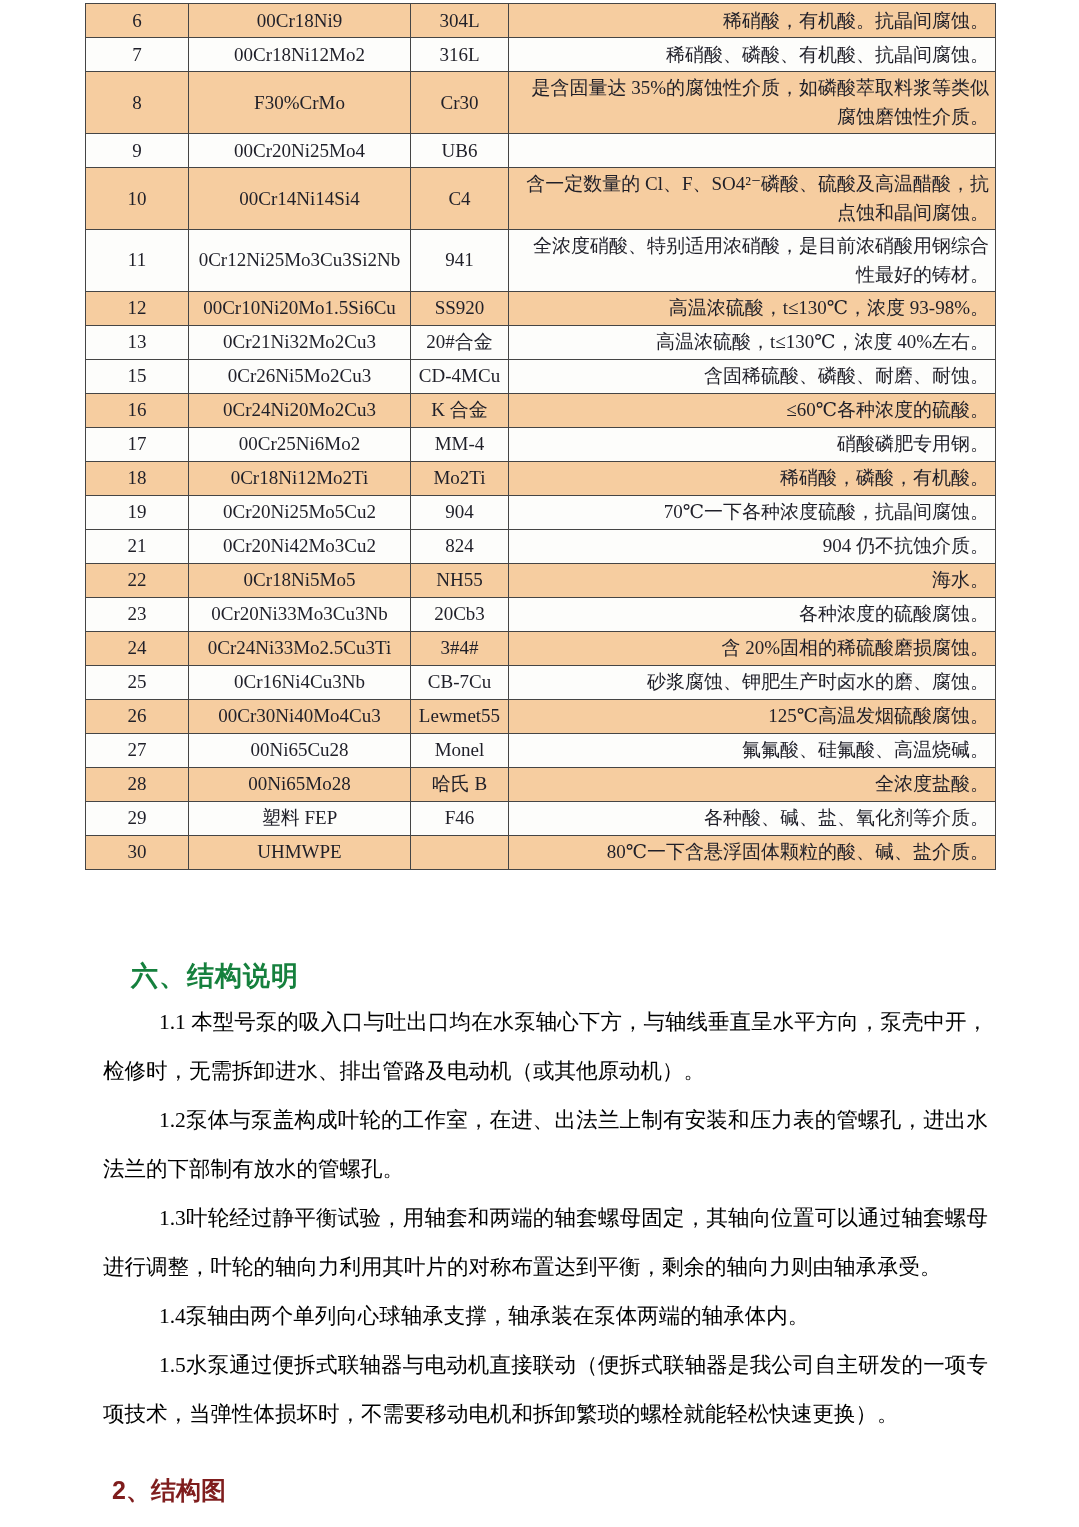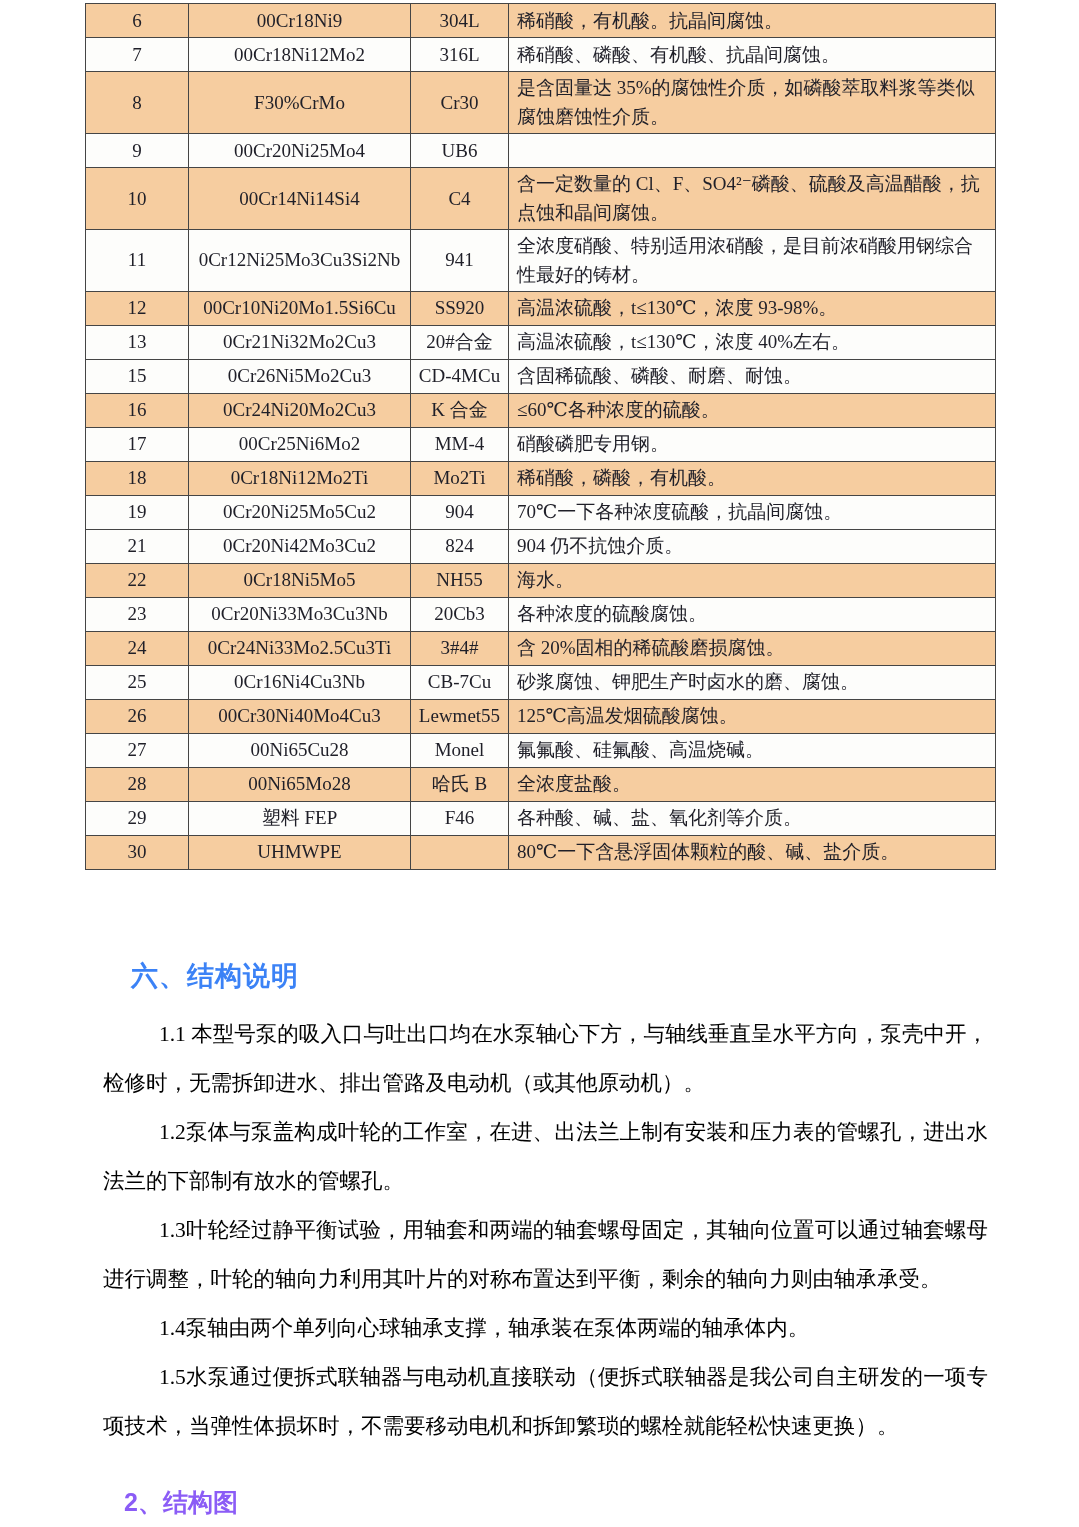--- a/index.html
+++ b/index.html
@@ -11,41 +11,41 @@
   
   .table-wrap{position:absolute;left:85px;top:3px;width:910px;}
   table.materials{border-collapse:collapse;width:910px;table-layout:fixed;}
   table.materials td{
     border:1.6px solid #454545;
     height:31px;padding:1px 6px;
     font-size:19px;line-height:1.55;
     text-align:center;vertical-align:middle;
     overflow:hidden;
   }
-  table.materials td.desc{text-align:left;padding-left:8px;}
+  table.materials td.desc{text-align:right;padding-left:8px;}
   tr.shaded td{background:#f6cda0;}
   tr.plain td{background:#fdfdfb;}
   col.c-no{width:103px;}
   col.c-mat{width:222px;}
   col.c-grade{width:98px;}
   col.c-desc{width:487px;}
   
   .section{position:absolute;left:103px;top:958px;width:885px;}
   .section-heading{
-    font-size:27px;font-weight:bold;color:#3b82f6;
-    margin:0 0 16px 28px;letter-spacing:1px;
+    font-size:27px;font-weight:bold;color:#15803d;
+    margin:0 0 4px 28px;letter-spacing:1px;
     font-family:"Liberation Sans","DejaVu Sans",sans-serif;
   }
   .body-para{
     margin:0;font-size:21.5px;line-height:49px;
     text-indent:2.6em;text-align:justify;color:#000000;
   }
   .sub-heading{
     position:absolute;left:112px;top:1474px;
-    font-size:25px;font-weight:bold;color:#8b5cf6;margin:12px;
+    font-size:25px;font-weight:bold;color:#7f1d1d;margin:0;
     font-family:"Liberation Sans","DejaVu Sans",sans-serif;
   }
 </style>
 </head>
 <body>
 
 <div class="table-wrap">
   <table class="materials">
     <colgroup>
       <col class="c-no">

